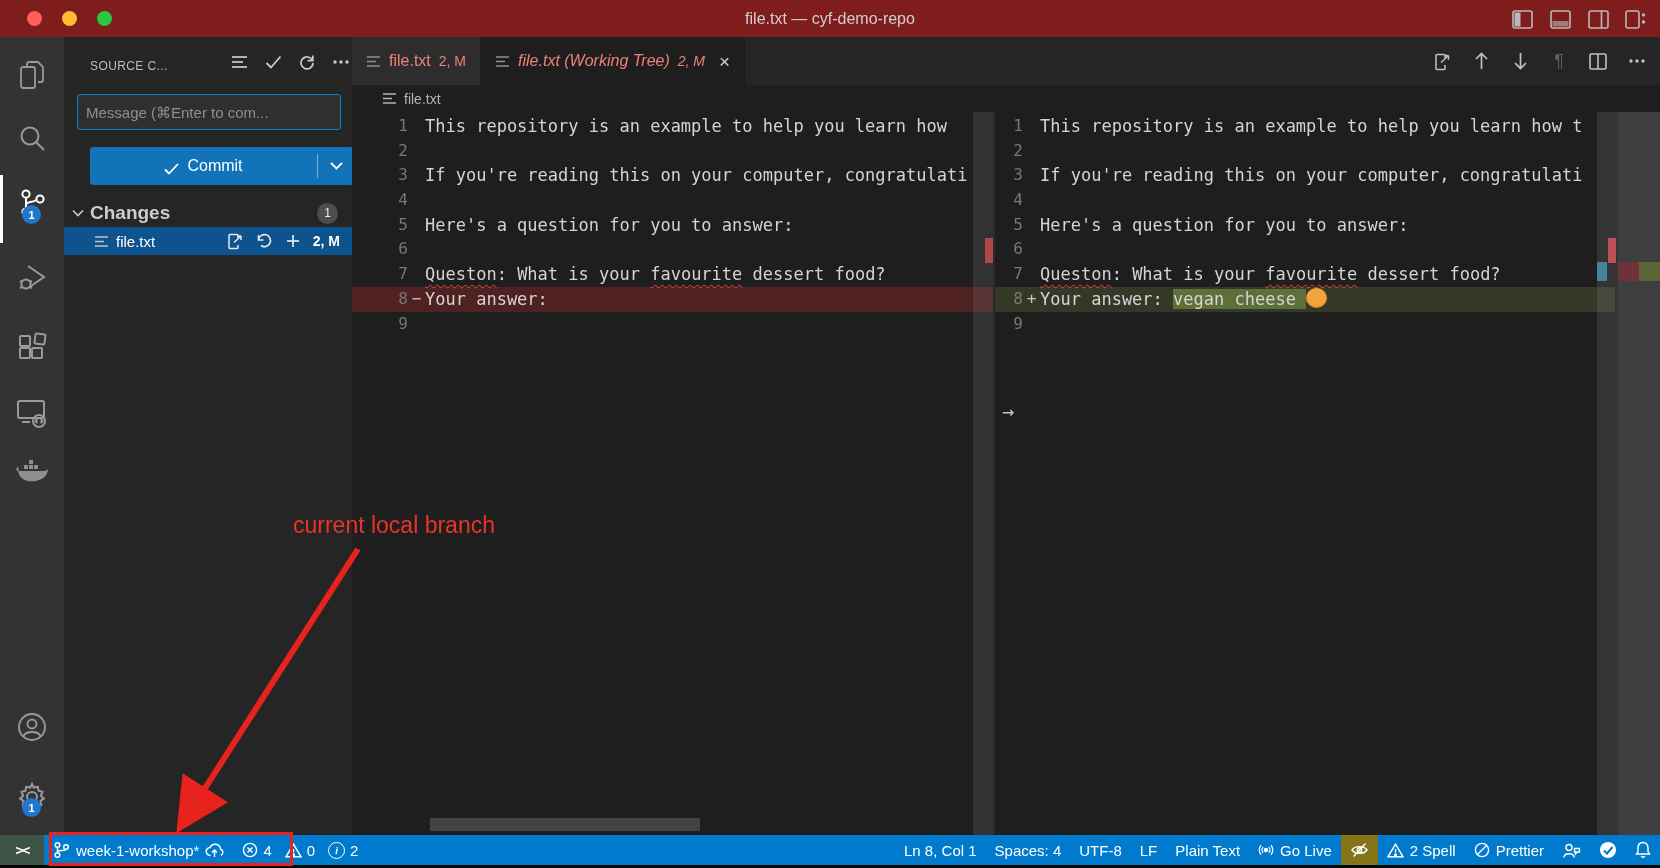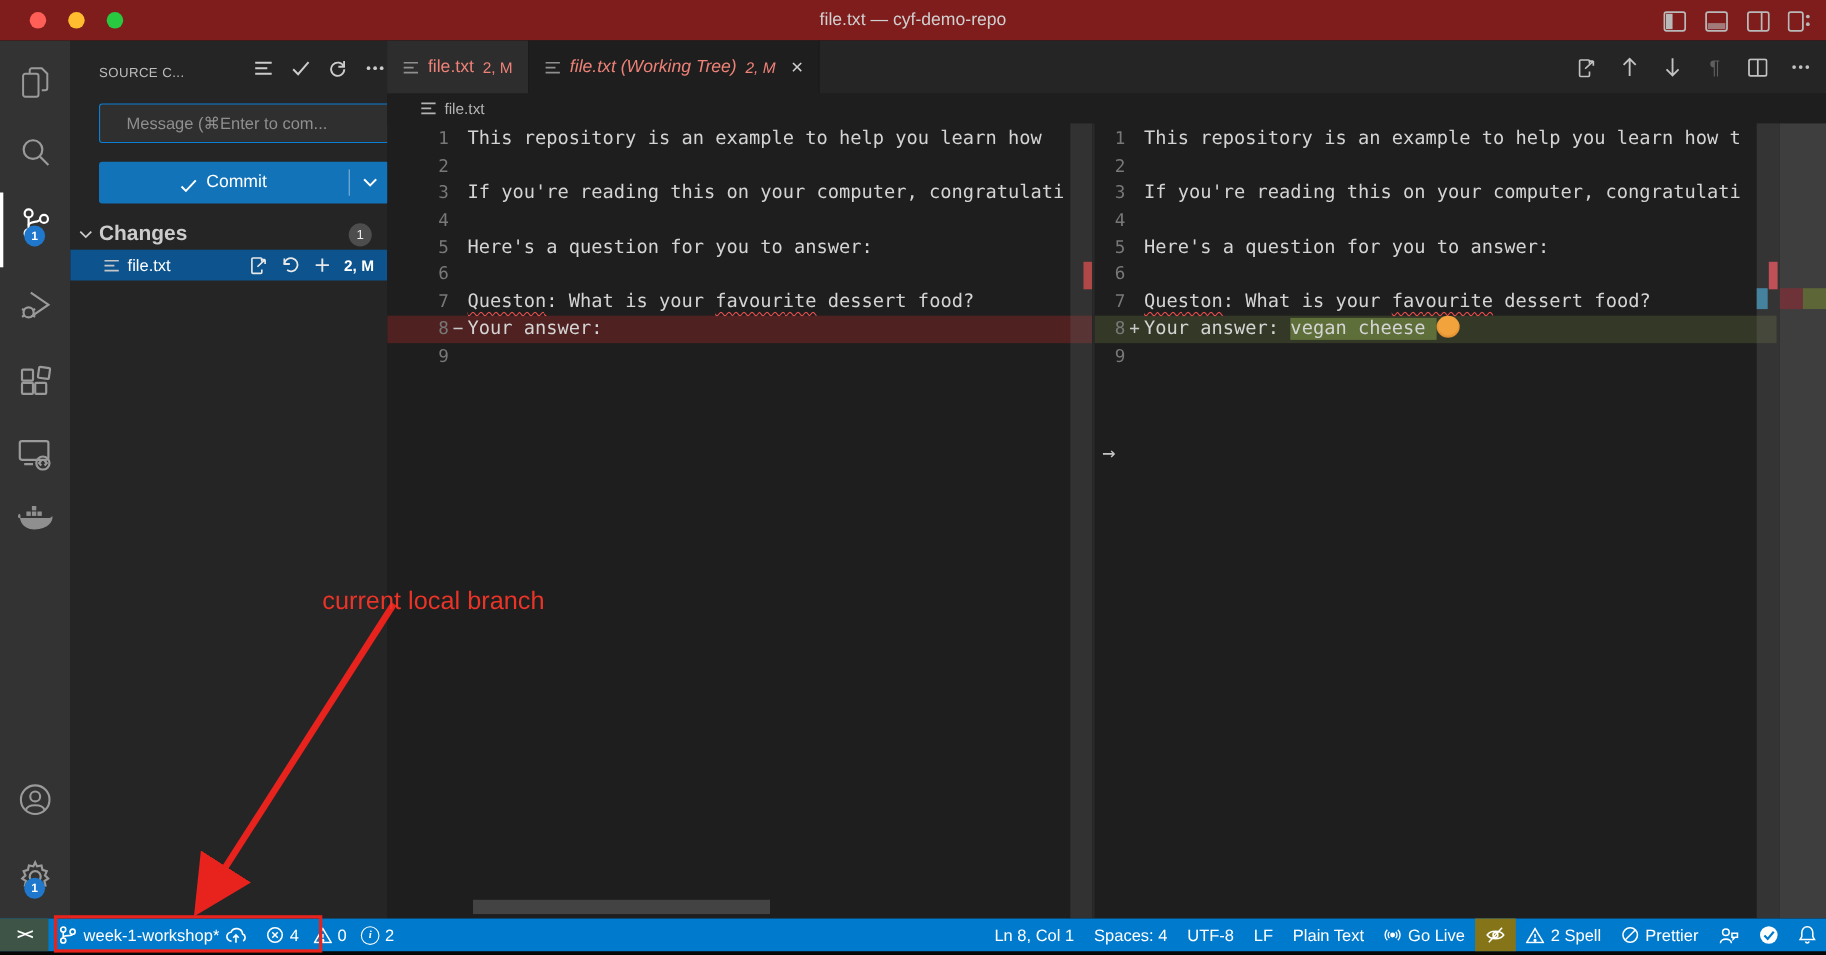--- a/index.html
+++ b/index.html
@@ -29,22 +29,22 @@
   .ab-badge{position:absolute;right:7px;bottom:-4px;min-width:19px;height:19px;border-radius:50%;background:#1f78cc;
     color:#fff;font-size:11px;font-weight:bold;display:flex;align-items:center;justify-content:center;}
   .ab-icon-wrap{position:relative;}
 
   
   .sidebar{position:absolute;top:0;left:64px;bottom:0;width:288px;background:#252526;}
   .sb-header{position:absolute;top:10px;left:26px;right:0;height:26px;display:flex;align-items:flex-end;}
   .sb-title{font-size:12px;letter-spacing:.4px;color:#bdbdbd;flex:0 0 auto;}
   .sb-header-icons{margin-left:auto;display:flex;gap:12px;color:#cccccc;}
   .sb-header-icons .icb{width:22px;height:22px;display:flex;align-items:center;justify-content:center;cursor:pointer;}
-  .msg-input{position:absolute;top:57px;left:26px;width:246px;height:34px;background:#2f2f2f;
-    border:1px solid #0a7fd4;border-radius:3px;color:#bbbbbb;font-size:15px;padding:0 24px;outline:none;
+  .msg-input{position:absolute;top:57px;left:13px;width:246px;height:34px;background:#2f2f2f;
+    border:1px solid #0a7fd4;border-radius:3px;color:#bbbbbb;font-size:15px;padding:0 8px;outline:none;
     font-family:"Liberation Sans",sans-serif;}
   .msg-input::placeholder{color:#8f8f8f;}
   .commit-btn{position:absolute;top:110px;left:26px;width:264px;height:38px;background:#1373b9;border-radius:3px;
     display:flex;align-items:center;color:#ffffff;font-size:16px;cursor:pointer;}
   .commit-main{flex:1;display:flex;align-items:flex-end;justify-content:center;gap:8px;}
   .commit-divider{width:1px;height:24px;background:rgba(255,255,255,.45);}
   .commit-caret{width:36px;display:flex;align-items:center;justify-content:center;}
   .changes-row{position:absolute;top:162px;left:0;right:0;height:28px;display:flex;align-items:center;color:#cccccc;cursor:pointer;}
   .changes-chev{margin-left:8px;margin-right:6px;display:flex;}
   .changes-label{font-size:19px;font-weight:bold;}
@@ -116,21 +116,21 @@
     font-size:14px;font-weight:bold;letter-spacing:-2px;}
   .problems{gap:5px;}
   .problems .gapr{margin-right:8px;}
   .olive{background:#857518;}
   .circle-i{display:inline-flex;width:15px;height:15px;border:1.4px solid #fff;border-radius:50%;
     align-items:center;justify-content:center;font-size:10px;font-weight:bold;font-style:italic;font-family:"Liberation Serif",serif;}
   .bottom-strip{position:absolute;left:0;right:0;bottom:0;height:3px;background:#070707;}
 
   
   .ann-layer{position:absolute;inset:0;pointer-events:none;z-index:60;}
-  .ann-text{position:absolute;left:293px;top:512px;font-size:23px;color:#ea3428;margin-top:21px;}
+  .ann-text{position:absolute;left:293px;top:512px;font-size:23px;color:#ea3428;}
   .ann-rect{position:absolute;left:49px;top:832px;width:238px;height:28px;border:3px solid #e8231d;}
 </style>
 </head>
 <body>
 
 <div class="window">
 
   <div class="titlebar">
     <span class="traffic t-red"></span>
     <span class="traffic t-yellow"></span>

